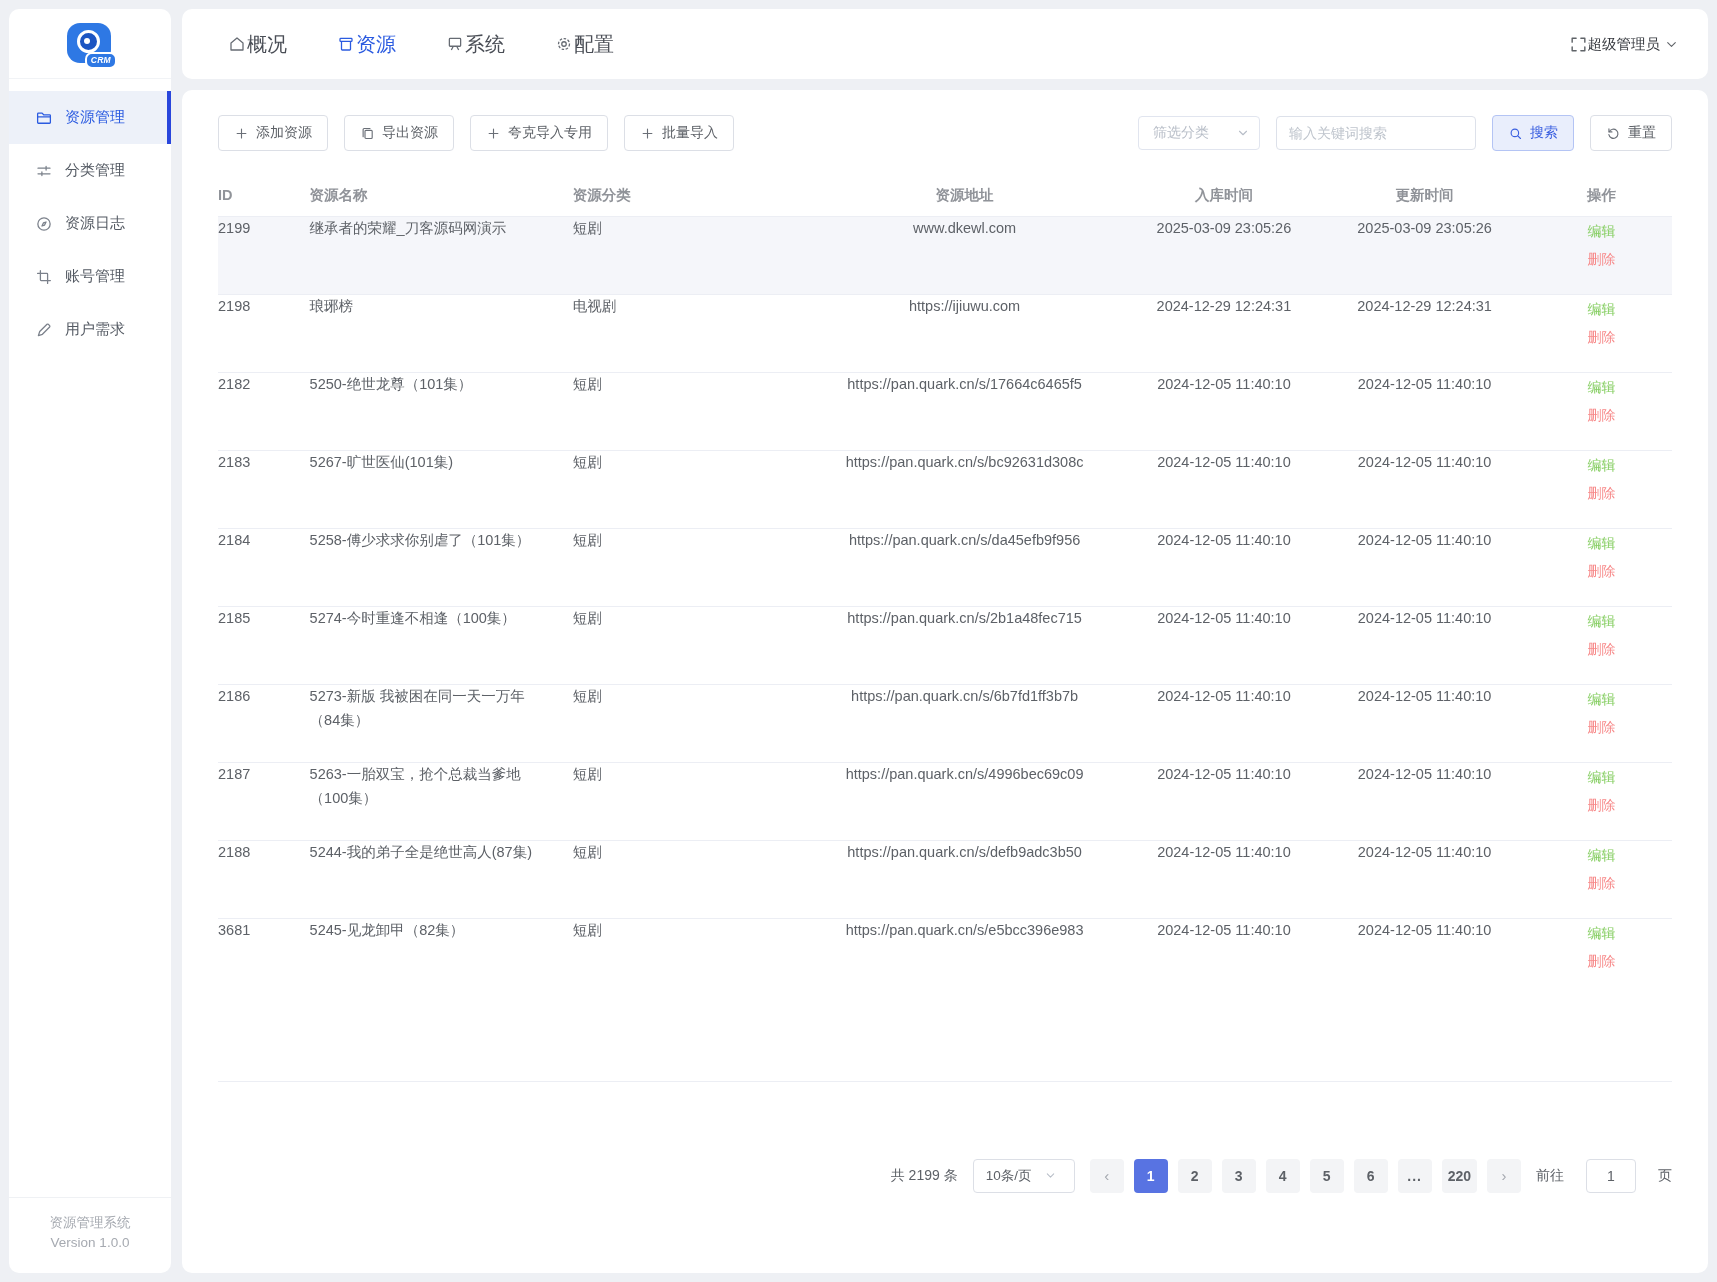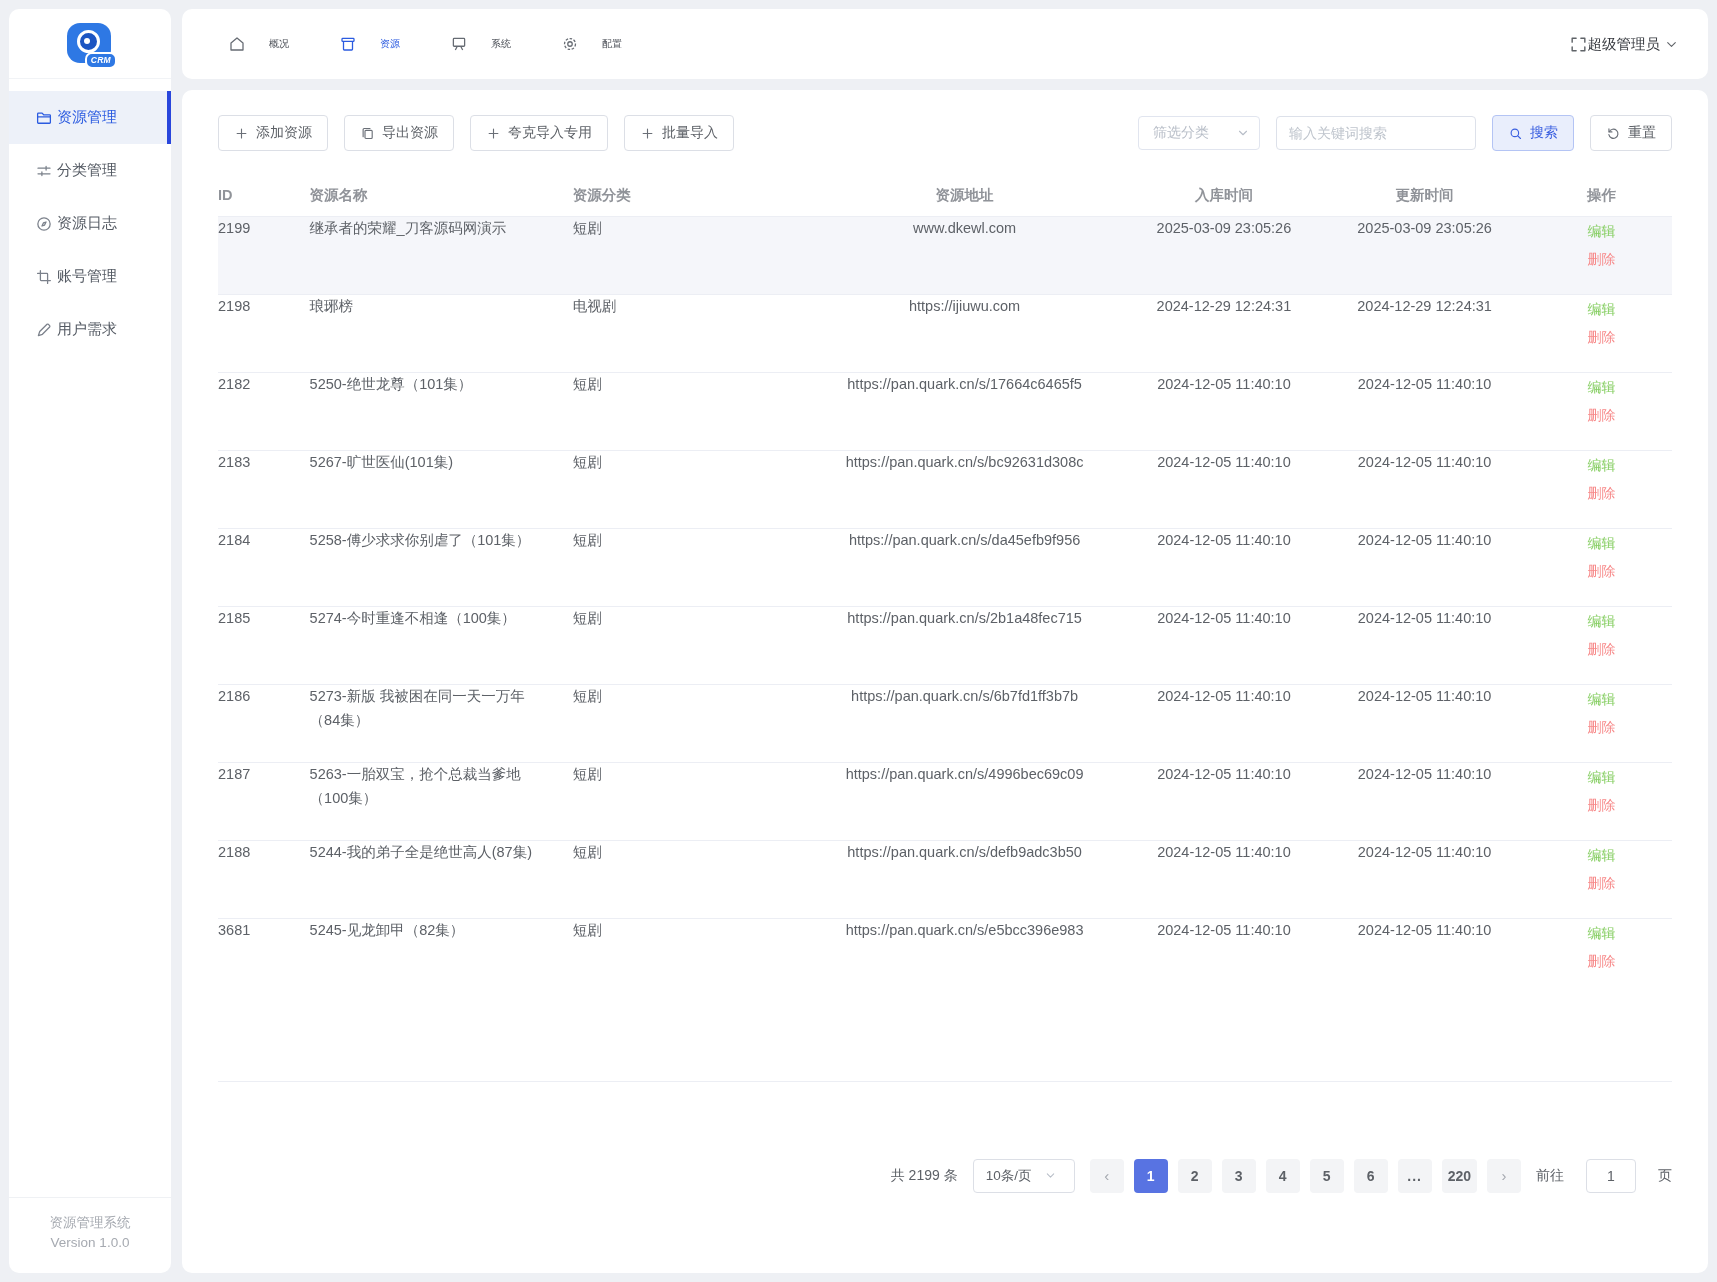--- a/index.html
+++ b/index.html
@@ -14,33 +14,33 @@
 
   
   .sidebar { width:162px; background:#fff; border-radius:10px; display:flex; flex-direction:column; flex-shrink:0; }
   .logo-wrap { height:70px; display:flex; align-items:center; justify-content:center; border-bottom:1px solid #f1f3f6; }
   .logo { position:relative; width:46px; height:42px; }
   .logo-bubble { width:44px; height:40px; background:#2e78e4; border-radius:13px; }
   .logo-ring { position:absolute; left:10px; top:7px; width:23px; height:23px; border:3.5px solid #fff; border-radius:50%; background:#1c55c2; }
   .logo-dot { position:absolute; left:4px; top:5px; width:6px; height:6px; background:#fff; border-radius:50%; }
   .logo-badge { position:absolute; right:-4px; bottom:-4px; background:#2e78e4; color:#fff; font-size:8.5px; font-weight:700; font-style:italic; padding:1px 4px 2px; border-radius:7px; border:2px solid #fff; letter-spacing:.3px; }
   .menu { padding-top:12px; display:flex; flex-direction:column; }
-  .menu-item { position:relative; height:53px; display:flex; align-items:center; gap:4px; padding-left:26px; font-size:15px; color:#545a63; cursor:pointer; }
+  .menu-item { position:relative; height:53px; display:flex; align-items:center; gap:12px; padding-left:26px; font-size:15px; color:#545a63; cursor:pointer; }
   .menu-item svg { width:18px; height:18px; stroke:#7b818b; }
   .menu-item.active { background:#edf1f9; color:#2b5be0; }
   .menu-item.active svg { stroke:#2b5be0; }
   .menu-item.active::after { content:""; position:absolute; right:0; top:0; bottom:0; width:4px; background:#2946dc; }
   .sidebar-footer { margin-top:auto; border-top:1px solid #eff1f4; padding:15px 8px 20px; text-align:center; color:#a6aab1; font-size:13.5px; line-height:1.5; }
 
   
   .right-col { flex:1; display:flex; flex-direction:column; gap:11px; min-width:0; }
 
   .topbar { height:70px; background:#fff; border-radius:10px; display:flex; align-items:center; padding:0 30px 0 46px; flex-shrink:0; }
   .nav { display:flex; gap:50px; }
-  .nav-item { display:flex; align-items:center; gap:23px; font-size:10px; color:#4a4e56; cursor:pointer; }
+  .nav-item { display:flex; align-items:center; gap:1px; font-size:20px; color:#4a4e56; cursor:pointer; }
   .nav-item svg { width:18px; height:18px; stroke:#666b73; }
   .nav-item.active { color:#2b5be0; }
   .nav-item.active svg { stroke:#2b5be0; }
   .topbar-right { margin-left:auto; display:flex; align-items:center; }
   .fs-icon svg { width:19px; height:19px; stroke:#5f6368; display:block; cursor:pointer; }
   .user { display:flex; align-items:center; gap:5px; font-size:14.5px; color:#33363c; cursor:pointer; }
   .user svg { width:13px; height:13px; stroke:#5f6368; }
 
   .main { flex:1; background:#fff; border-radius:10px; padding:0 36px; display:flex; flex-direction:column; min-height:0; }
 

